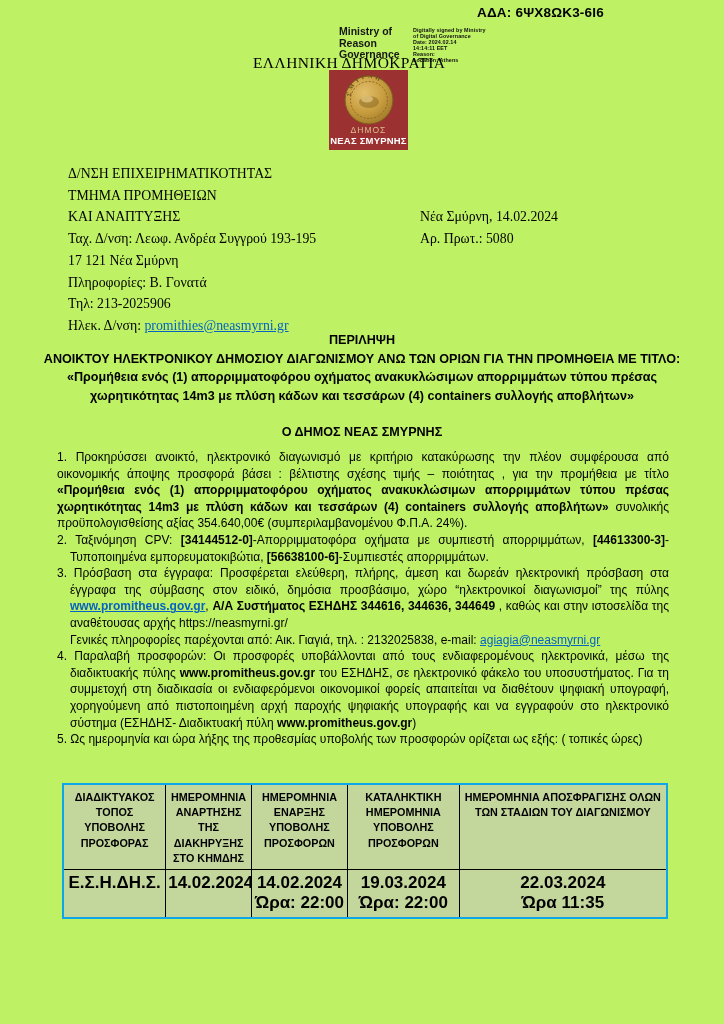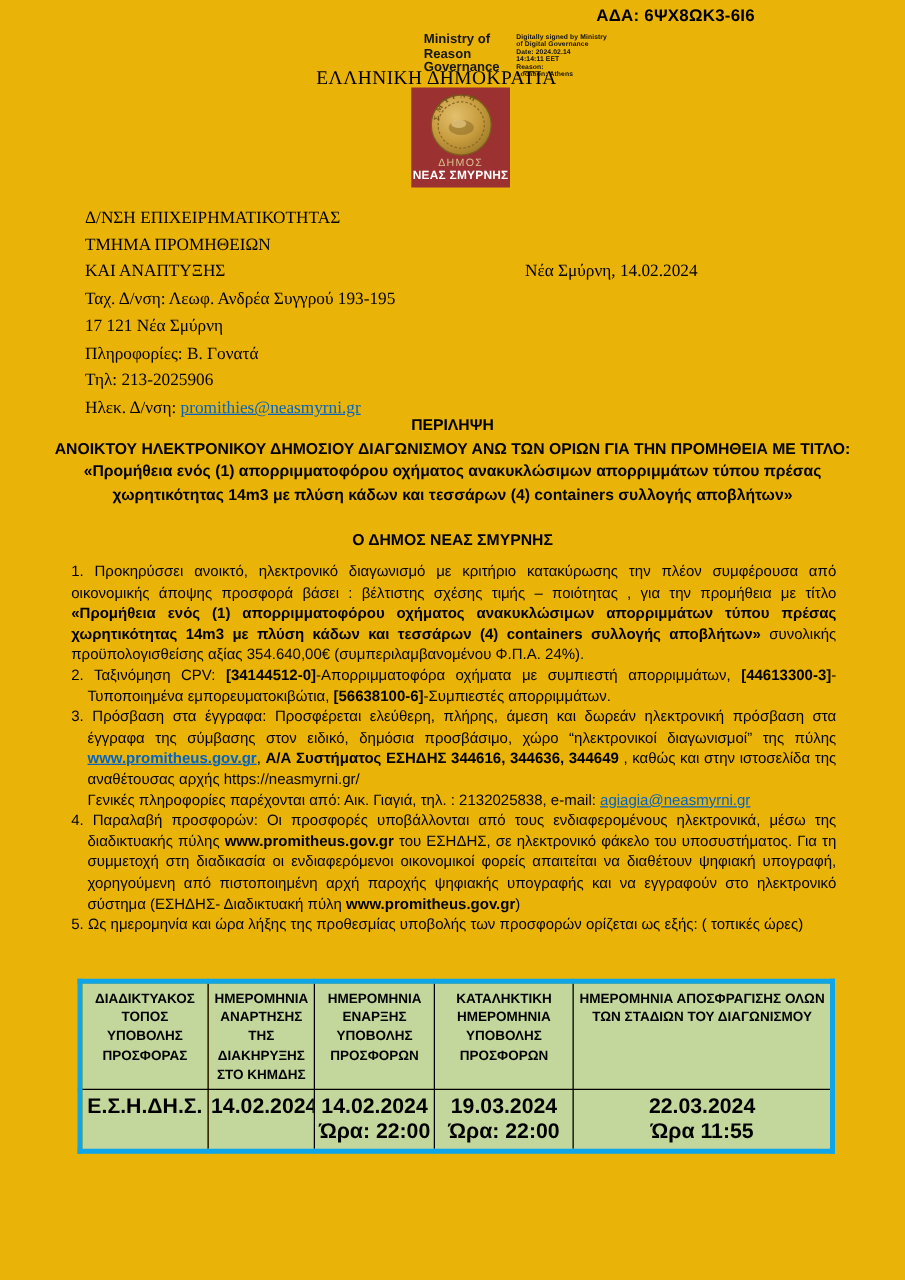--- a/index.html
+++ b/index.html
@@ -1,19 +1,19 @@
 <!DOCTYPE html>
 <html><head>
 <meta charset="utf-8">
 <style>
   * { margin:0; padding:0; box-sizing:border-box; }
   html,body { background:#fff; }
   .page {
     position:relative; width:724px; height:1024px; margin:0 auto;
-    background:#eab308; color:#000;
+    background:#bef264; color:#000;
     font-family:"Liberation Sans", sans-serif;
     overflow:hidden;
   }
   
   .ada {
     position:absolute; left:477px; top:5px;
     font-size:13.5px; font-weight:600; letter-spacing:.2px; color:#000;
   }
   .ministry {
     position:absolute; left:339px; top:26px;
@@ -62,21 +62,21 @@
     font-size:12px; line-height:16.6px; text-align:justify;
   }
   .para-hang { padding-left:13px; text-indent:-13px; }
   .para-ind  { margin-left:13px; }
   .docbody .b { font-weight:700; }
   .docbody .lnk { color:#0563c1; text-decoration:underline; cursor:pointer; }
   
   .sched {
     position:absolute; left:62px; top:783px; width:606px;
     border-collapse:collapse; table-layout:fixed;
-    border:4px solid #0ea5e9;
+    border:2px solid #0ea5e9;
   }
   .sched th, .sched td {
     border:1px solid #000; background:#c3d69b;
     text-align:center; vertical-align:top; overflow:hidden;
   }
   .sched th {
     font-size:10.8px; font-weight:700; line-height:15.2px;
     padding:5px 3px 3px; height:75px;
   }
   .sched td {
@@ -136,20 +136,21 @@
     <div>ΚΑΙ ΑΝΑΠΤΥΞΗΣ</div>
     <div>Ταχ. Δ/νση: Λεωφ. Ανδρέα Συγγρού 193-195</div>
     <div>17 121  Νέα Σμύρνη</div>
     <div>Πληροφορίες: Β. Γονατά</div>
     <div>Τηλ: 213-2025906</div>
     <div><span>Ηλεκ. Δ/νση: </span><a class="doclink">promithies@neasmyrni.gr</a></div>
   </div>
 
   <div class="meta">
     <div>Νέα Σμύρνη, 14.02.2024</div>
+    <div>Αρ. Πρωτ.:  5080</div>
   </div>
 
   <div class="titleblock">
     <div>ΠΕΡΙΛΗΨΗ</div>
     <div>ΑΝΟΙΚΤΟΥ ΗΛΕΚΤΡΟΝΙΚΟΥ ΔΗΜΟΣΙΟΥ ΔΙΑΓΩΝΙΣΜΟΥ ΑΝΩ ΤΩΝ ΟΡΙΩΝ ΓΙΑ ΤΗΝ ΠΡΟΜΗΘΕΙΑ  ΜΕ ΤΙΤΛΟ:</div>
     <div>«Προμήθεια ενός (1) απορριμματοφόρου οχήματος ανακυκλώσιμων απορριμμάτων τύπου πρέσας</div>
     <div>χωρητικότητας 14m3  με πλύση κάδων και τεσσάρων (4) containers  συλλογής αποβλήτων»</div>
     <div class="authority">Ο ΔΗΜΟΣ ΝΕΑΣ ΣΜΥΡΝΗΣ</div>
   </div>
 
@@ -177,19 +178,19 @@
       <td>
         <div>14.02.2024</div>
         <div>Ώρα: 22:00</div>
       </td>
       <td>
         <div>19.03.2024</div>
         <div>Ώρα: 22:00</div>
       </td>
       <td>
         <div>22.03.2024</div>
-        <div>Ώρα 11:55</div>
+        <div>Ώρα 11:35</div>
       </td>
     </tr>
   </tbody>
     </table>
 
 </div>
 
 </body></html>

